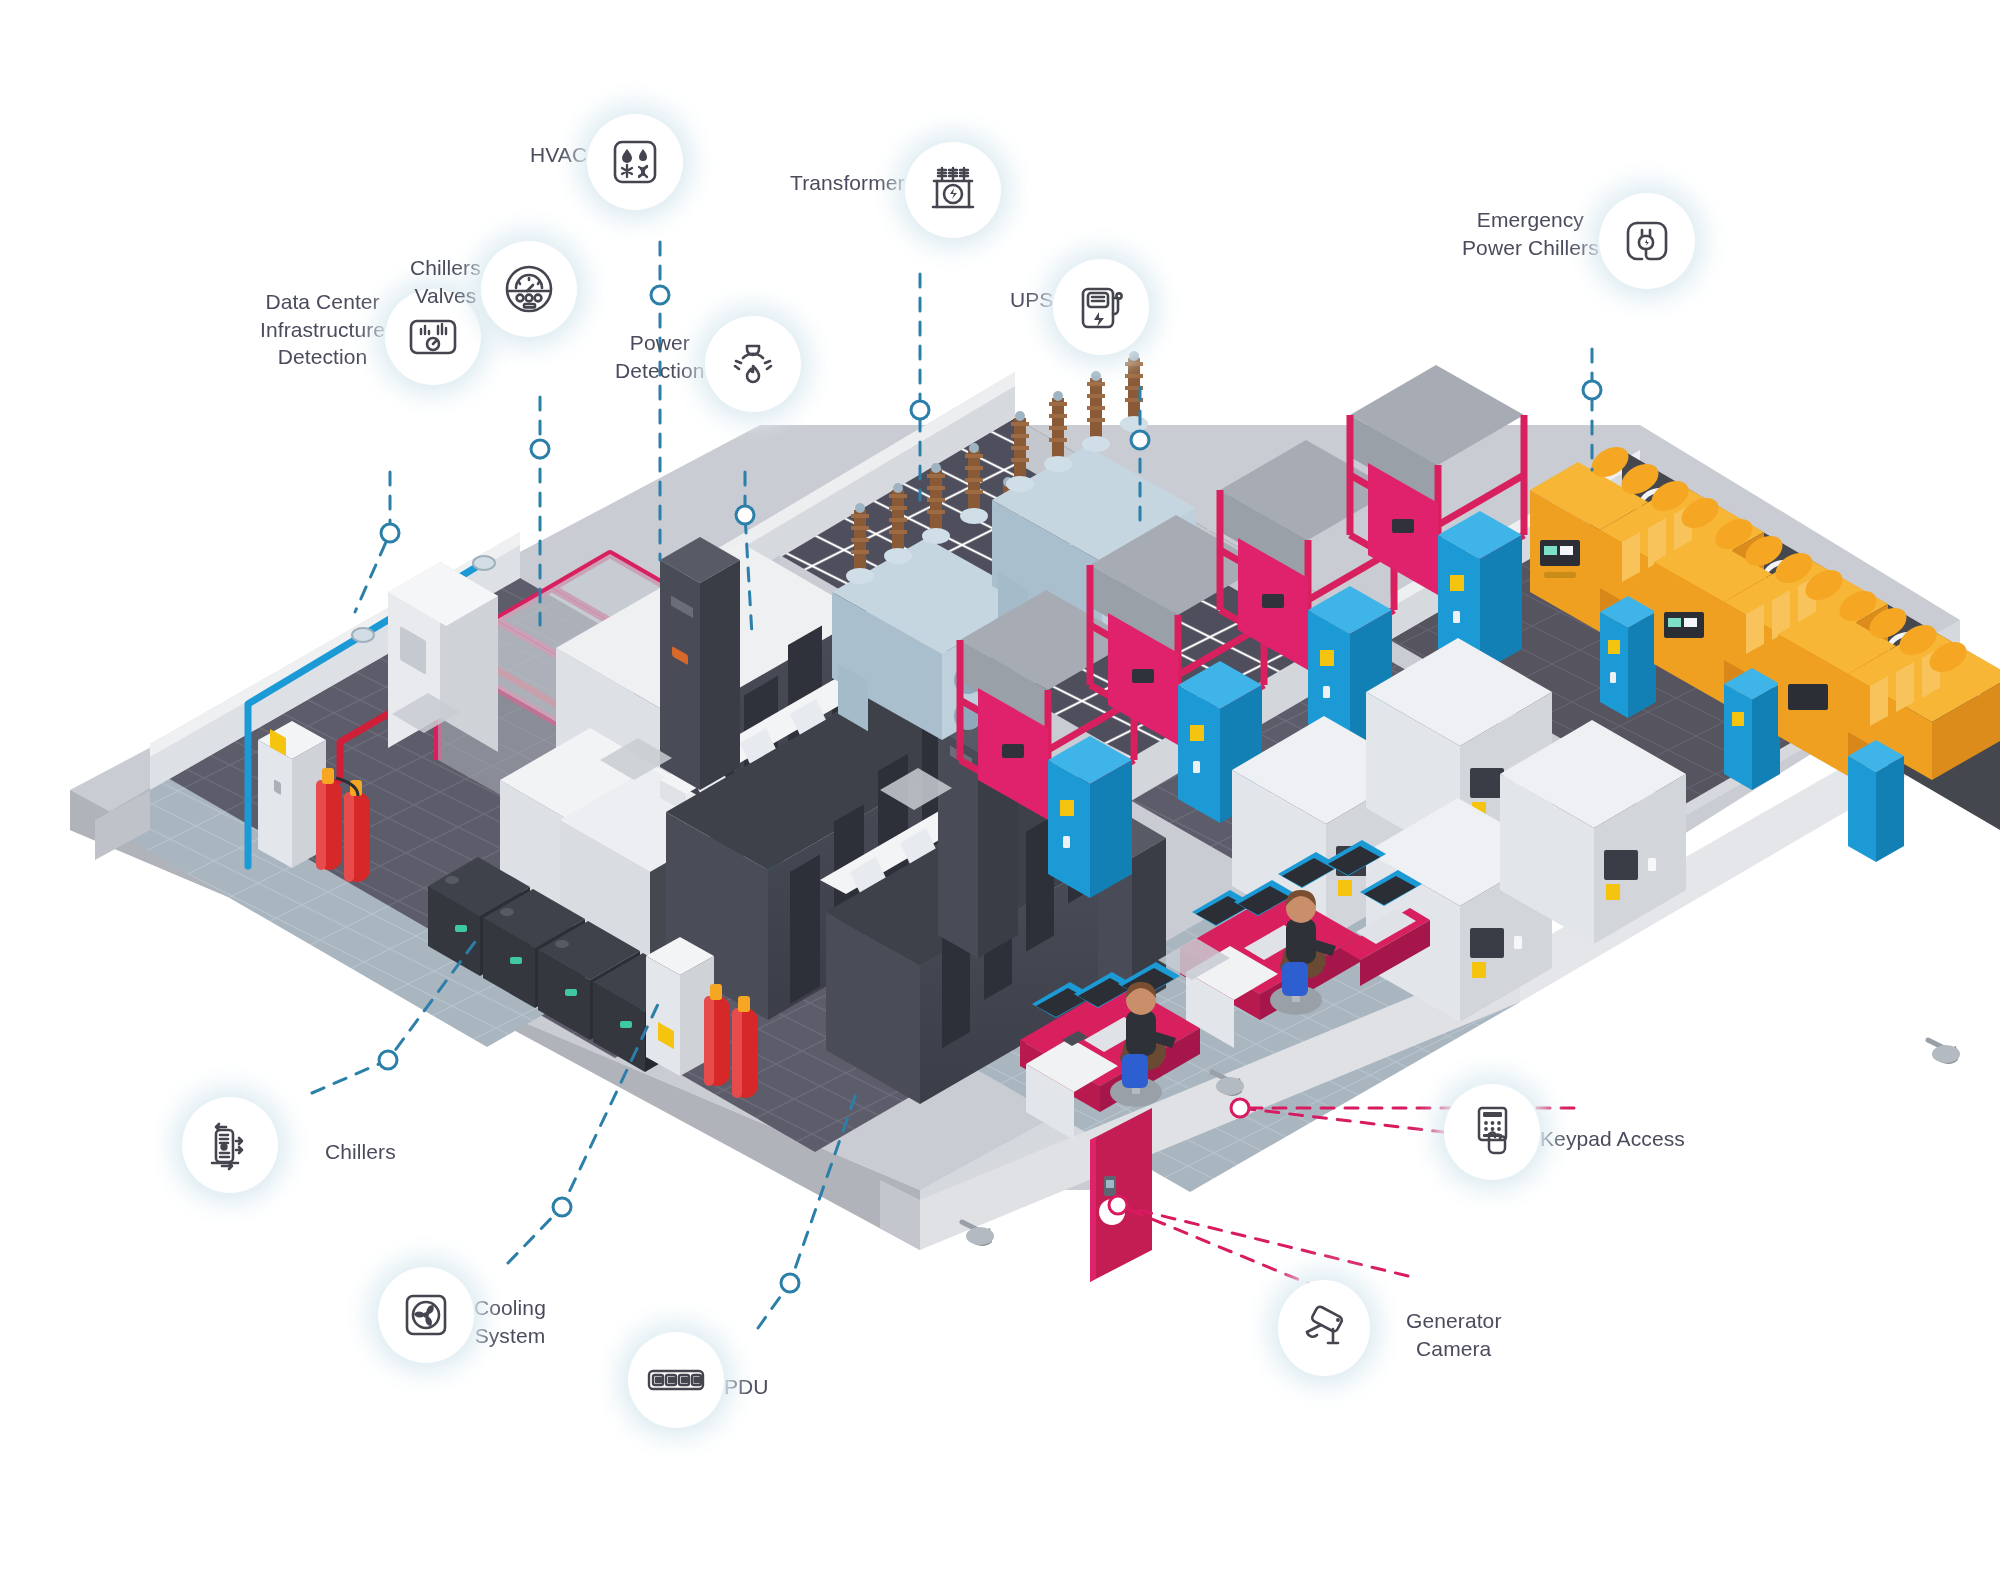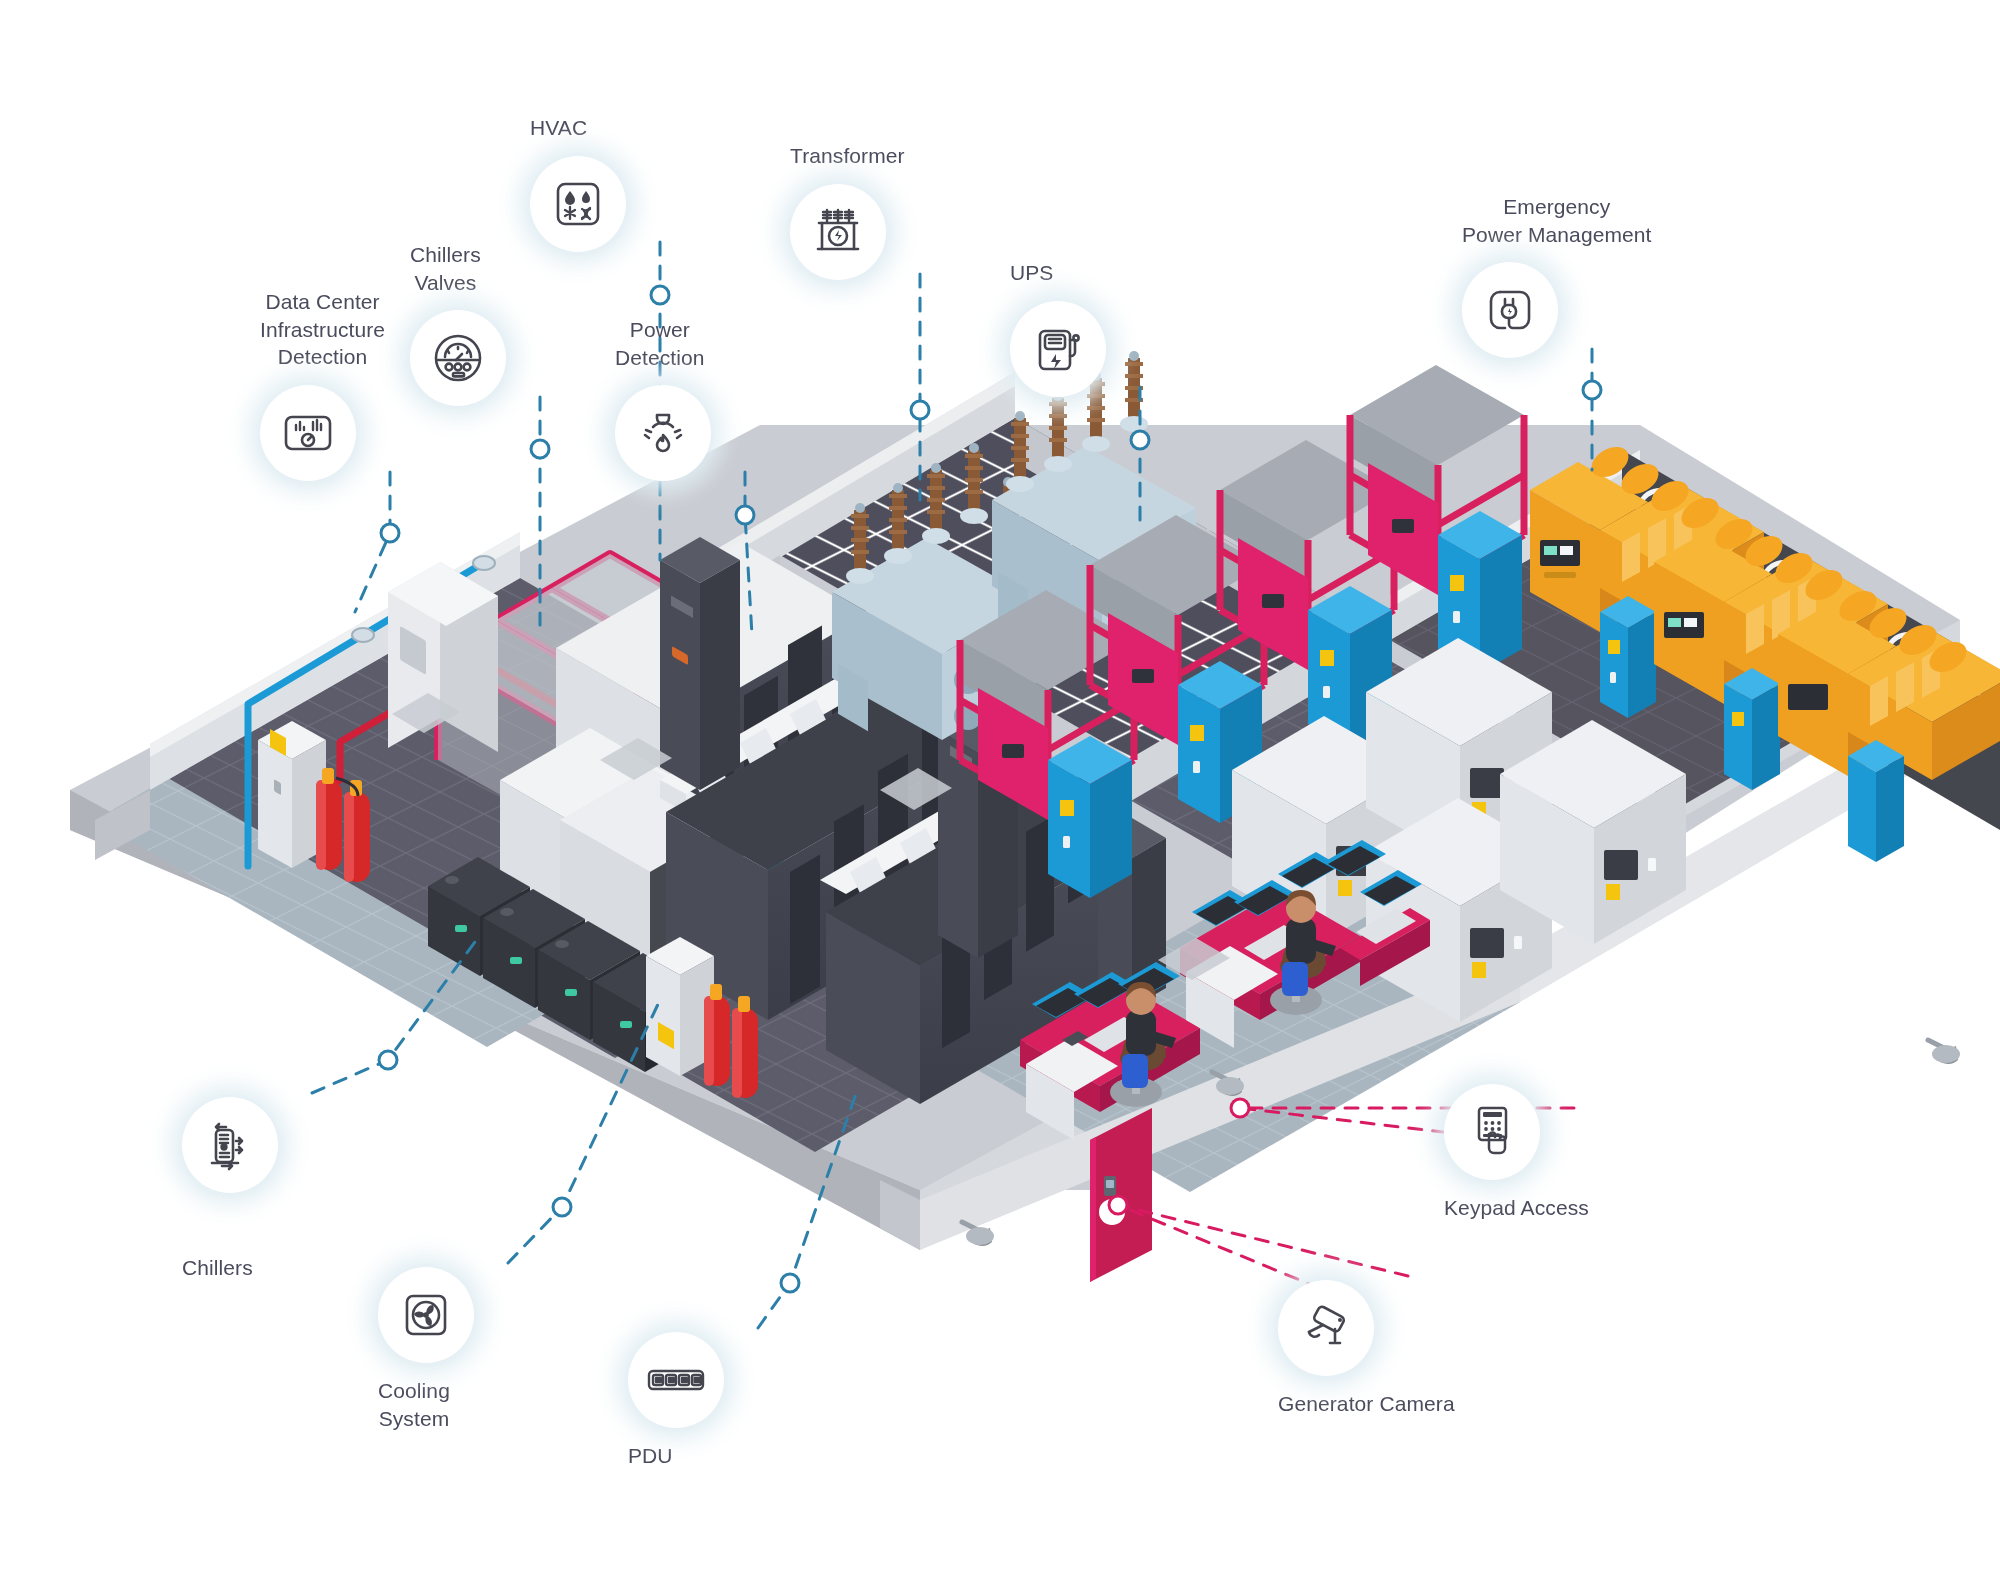--- a/index.html
+++ b/index.html
@@ -14,22 +14,22 @@
     width: 2000px;
     height: 1575px;
     background: #ffffff;
     overflow: hidden;
   }
 
   
   .callout {
     position: absolute;
     display: flex;
-    flex-direction: column;
-    align-items: flex-start;
+    flex-direction: row;
+    align-items: center;
     width: 260px;
     margin-left: -130px;
   }
   .callout .label {
     font-size: 21px;
     line-height: 1.32;
     color: #4a4b5c;
     text-align: center;
     letter-spacing: .1px;
     white-space: pre-line;
@@ -904,21 +904,21 @@
       <rect x="14" y="13" width="20" height="14" rx="3"></rect>
       <path d="M18 17h12M18 21h12"></path>
       <path d="M25 32l-5 8h5l-2 7 7-9h-5z" fill="#44454f" stroke="none"></path>
       <path d="M39 18h5v12a4 4 0 0 1-4 4h-1"></path>
       <circle cx="45" cy="16" r="2.6"></circle>
     </svg>
         </div>
       </div>
       <div class="callout label-top" style="left: 1592px; top: 193px;">
         <div class="label">Emergency
-Power Management</div>
+Power Chillers</div>
         <div class="bubble">
           <svg width="54" height="54" viewBox="0 0 54 54" fill="none" stroke="#44454f" stroke-width="2.6" stroke-linecap="round" stroke-linejoin="round">
       <path d="M17 9h20a9 9 0 0 1 9 9v18a9 9 0 0 1-9 9h-4"></path>
       <path d="M17 9a9 9 0 0 0-9 9v18a9 9 0 0 0 9 9h5"></path>
       <path d="M22 16v6M30 16v6"></path>
       <rect x="19" y="22" width="14" height="13" rx="6"></rect>
       <path d="M26 35v6a4 4 0 0 0 4 4h2"></path>
       <path d="M27 25l-2 4h2l-1 3 3-4h-2z" fill="#44454f" stroke="none"></path>
     </svg>
         </div>

